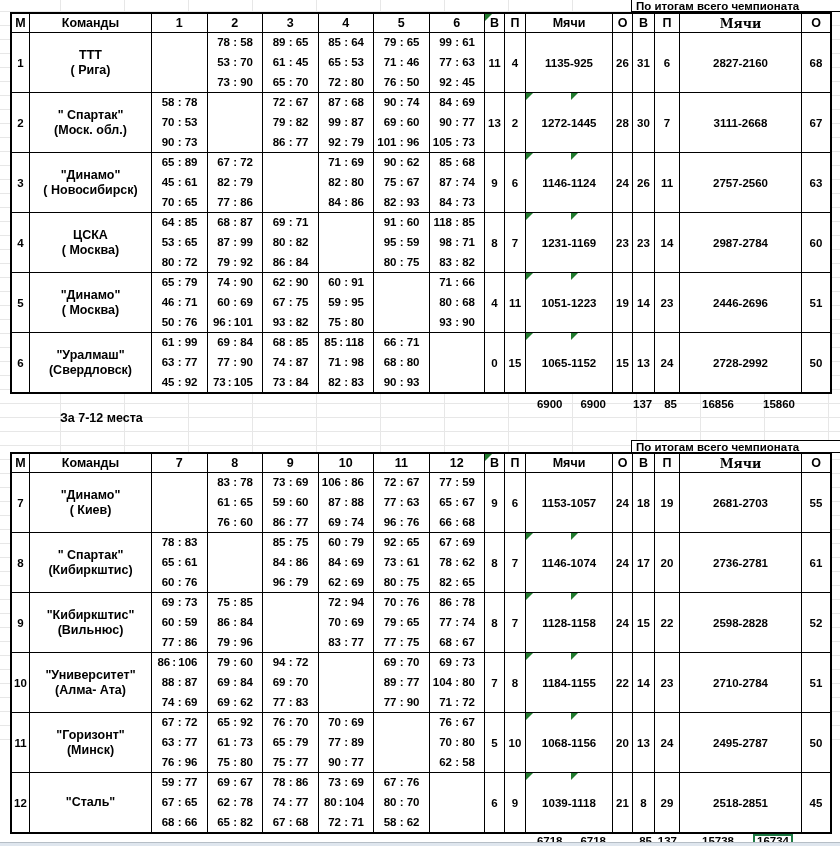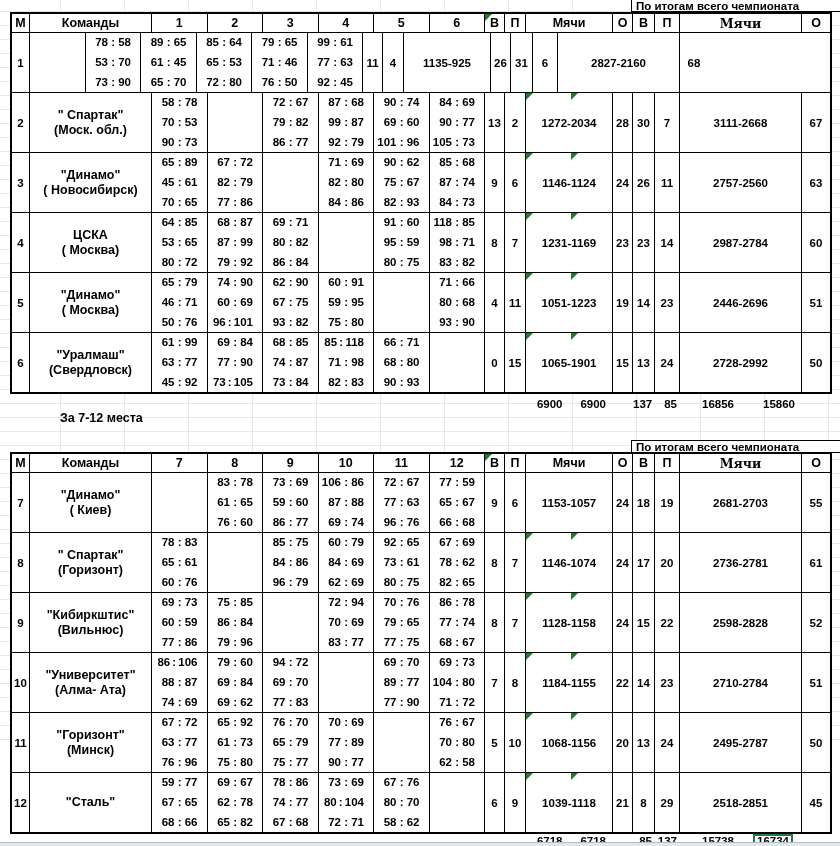--- a/index.html
+++ b/index.html
@@ -68,20 +68,24 @@
         <div class="c w-p">П</div>
         <div class="c w-b">Мячи</div>
         <div class="c w-o">О</div>
         <div class="c w-v2">В</div>
         <div class="c w-p2">П</div>
         <div class="c w-b2 serif">Мячи</div>
         <div class="c w-o2">О</div>
       </div>
       <div class="row data">
         <div class="c w-m">1</div>
+        <div class="c w-t team">
+          <div class="tname">ТТТ</div>
+          <div class="tcity">( Рига)</div>
+        </div>
         <div class="c w-g match"></div>
         <div class="c w-g match">
           <div class="line">
             <div class="a">78</div>
             <div class="colon">:</div>
             <div class="b">58</div>
           </div>
           <div class="line">
             <div class="a">53</div>
             <div class="colon">:</div>
@@ -270,21 +274,21 @@
             <div class="b">73</div>
           </div>
         </div>
         <div class="c w-v">13</div>
         <div class="c w-p">2</div>
         <div class="c w-b balls rel">
           <div class="tri"></div>
           <div class="tri" style="left: 52%;"></div>
           <div>1272</div>
           <div>-</div>
-          <div>2034</div>
+          <div>1445</div>
         </div>
         <div class="c w-o">28</div>
         <div class="c w-v2">30</div>
         <div class="c w-p2">7</div>
         <div class="c w-b2 balls">
           <div>3111</div>
           <div>-</div>
           <div>2668</div>
         </div>
         <div class="c w-o2">67</div>
@@ -714,21 +718,21 @@
           </div>
         </div>
         <div class="c w-g match"></div>
         <div class="c w-v">0</div>
         <div class="c w-p">15</div>
         <div class="c w-b balls rel">
           <div class="tri"></div>
           <div class="tri" style="left: 52%;"></div>
           <div>1065</div>
           <div>-</div>
-          <div>1901</div>
+          <div>1152</div>
         </div>
         <div class="c w-o">15</div>
         <div class="c w-v2">13</div>
         <div class="c w-p2">24</div>
         <div class="c w-b2 balls">
           <div>2728</div>
           <div>-</div>
           <div>2992</div>
         </div>
         <div class="c w-o2">50</div>
@@ -885,21 +889,21 @@
           <div>2681</div>
           <div>-</div>
           <div>2703</div>
         </div>
         <div class="c w-o2">55</div>
       </div>
       <div class="row data">
         <div class="c w-m">8</div>
         <div class="c w-t team">
           <div class="tname">" Спартак"</div>
-          <div class="tcity">(Горизонт)</div>
+          <div class="tcity">(Кибиркштис)</div>
         </div>
         <div class="c w-g match">
           <div class="line">
             <div class="a">78</div>
             <div class="colon">:</div>
             <div class="b">83</div>
           </div>
           <div class="line">
             <div class="a">65</div>
             <div class="colon">:</div>

